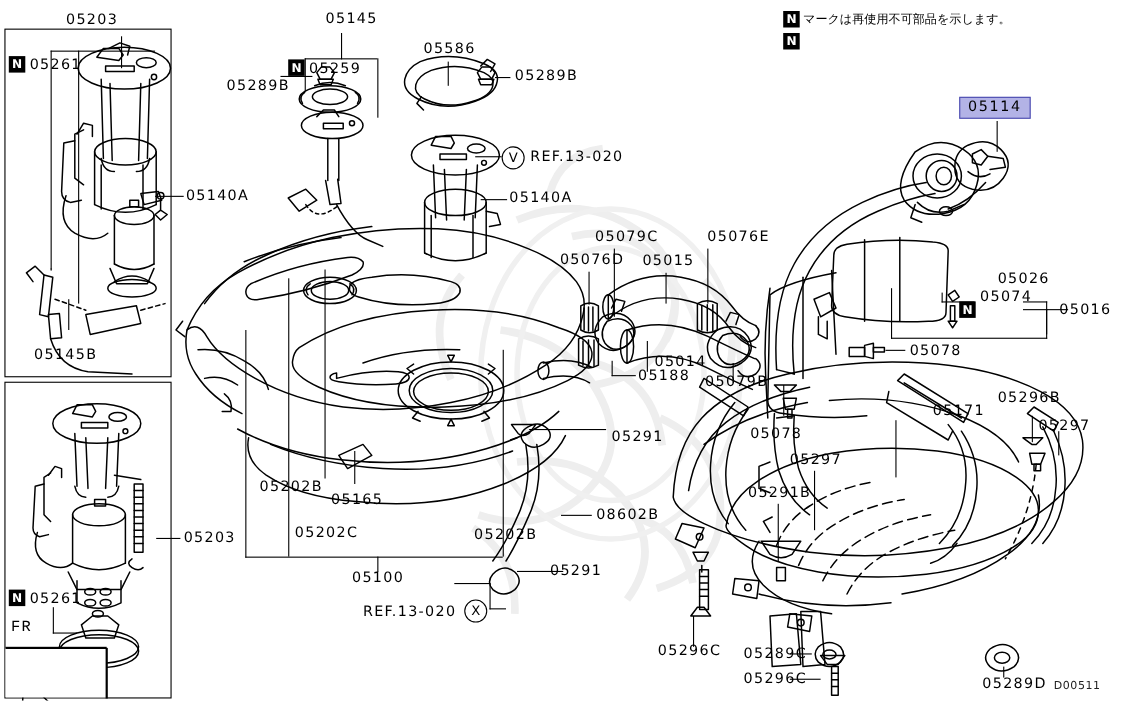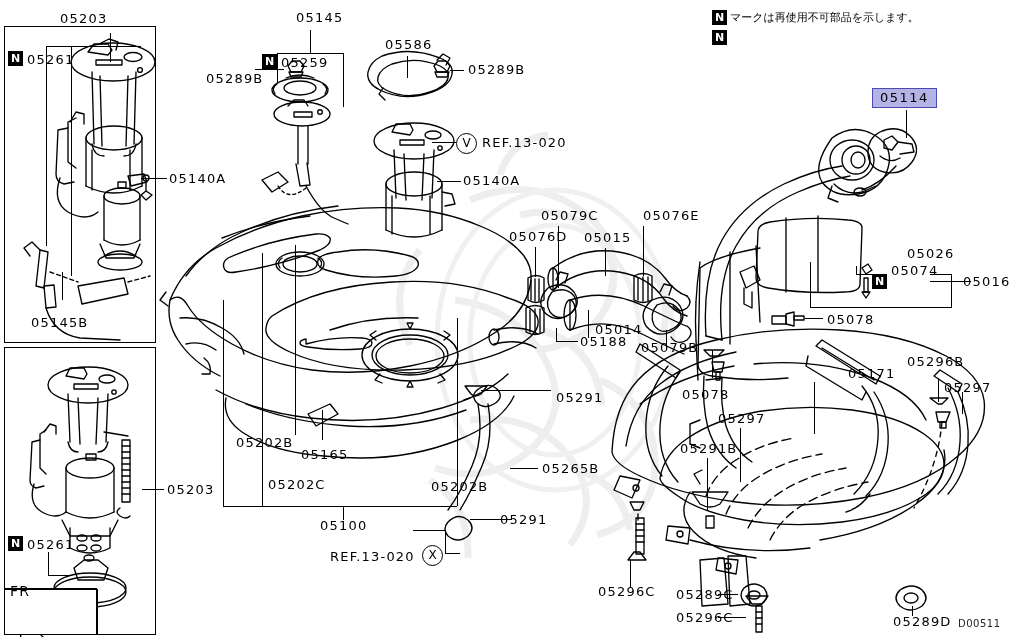--- a/index.html
+++ b/index.html
@@ -629,24 +629,24 @@
   <div class="lbl" style="left:598px;top:585px;">05296C</div>
   <div class="lbl" style="left:676px;top:588px;">05289C</div>
   <div class="lbl" style="left:676px;top:611px;">05296C</div>
   <div class="lbl" style="left:893px;top:615px;">05289D</div>
 
   <div class="lbl" style="left:236px;top:436px;">05202B</div>
   <div class="lbl" style="left:301px;top:448px;text-align:center;">05165</div>
   <div class="lbl" style="left:268px;top:478px;">05202C</div>
   <div class="lbl" style="left:431px;top:480px;">05202B</div>
   <div class="lbl" style="left:556px;top:391px;">05291</div>
-  <div class="lbl" style="left:542px;top:462px;">05265B</div>
+  <div class="lbl" style="left:542px;top:462px;">08602B</div>
   <div class="lbl" style="left:500px;top:513px;">05291</div>
   <div class="lbl" style="left:320px;top:519px;">05100</div>
 
   <div class="lbl" style="left:330px;top:550px;">REF.13-020</div>
   <div class="refcirc" style="left:422px;top:545px;">X</div>
 
-  <div class="lbl" style="left:10px;top:584px;font-size:14px;">FR</div>
+  <div class="lbl" style="left:10px;top:564px;font-size:14px;font-family:Liberation Mono, monospace;">FR</div>
 
   <div class="lbl wm" style="left:958px;top:619px;">D00511</div>
 
 </div>
 
 </body></html>

